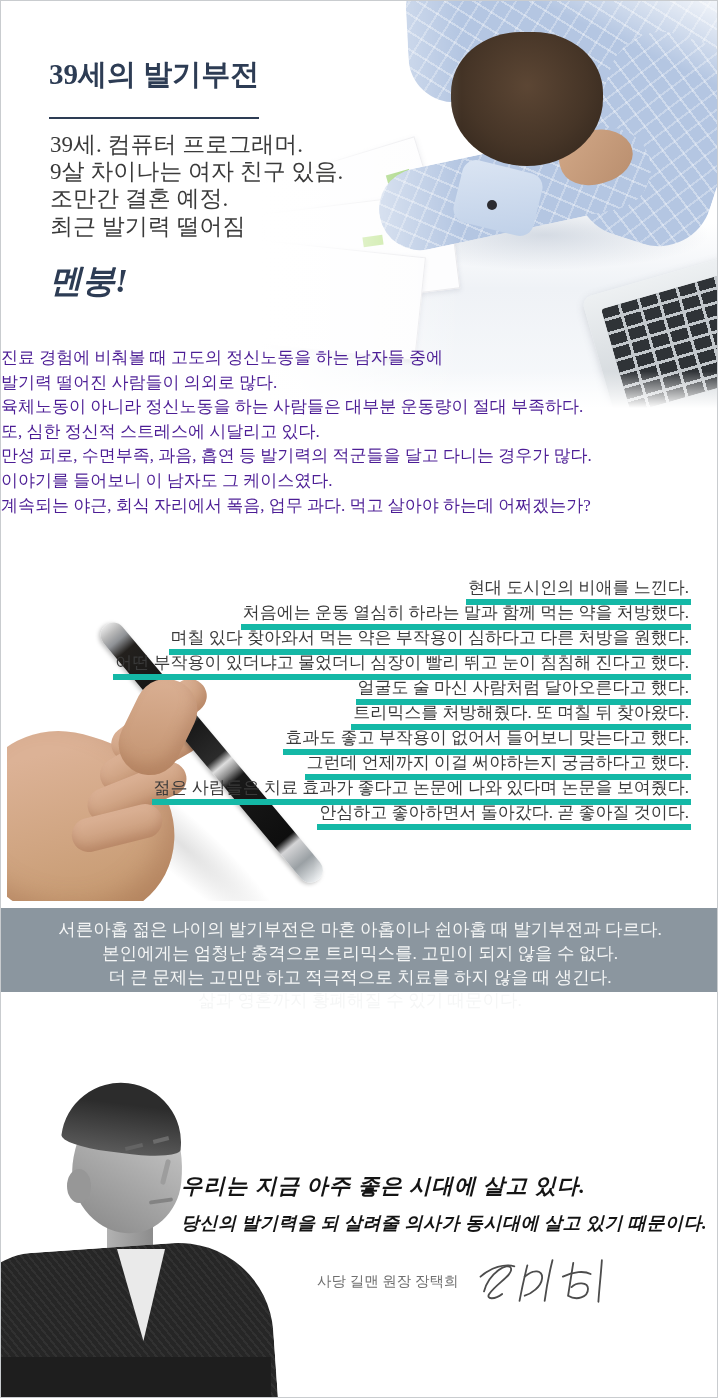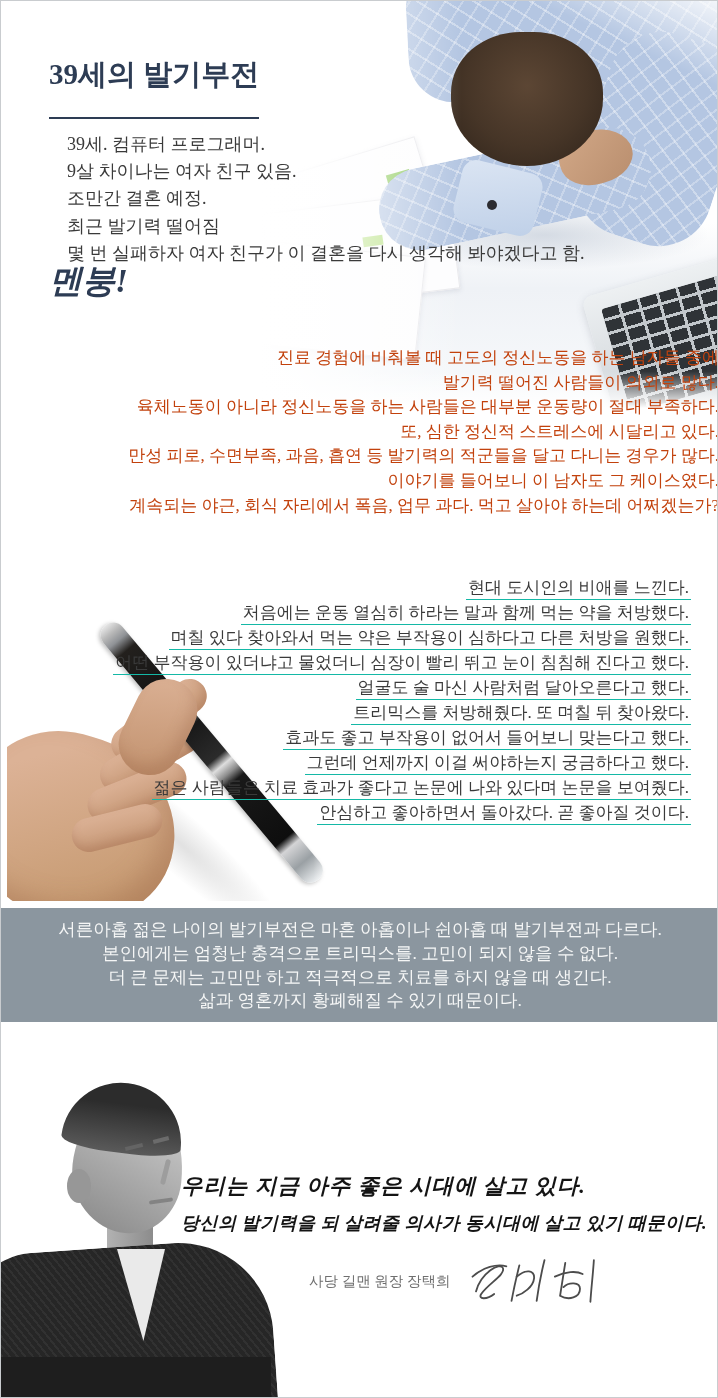--- a/index.html
+++ b/index.html
@@ -42,25 +42,25 @@
     background-image:repeating-linear-gradient(90deg,transparent 0 17px,#c3c8cc 17px 20px),
                      repeating-linear-gradient(0deg,transparent 0 11px,#c3c8cc 11px 14px);}
   .hero .fade{position:absolute;inset:0;
     background:linear-gradient(90deg,#fff 0%,rgba(255,255,255,.92) 9%,rgba(255,255,255,0) 44%),
                linear-gradient(0deg,#fff 0%,rgba(255,255,255,0) 9%),
                linear-gradient(205deg,rgba(255,255,255,.85) 0%,rgba(255,255,255,0) 14%);}
   
   .title{position:absolute;left:48px;top:54px;z-index:4;margin:0;
     font-size:29px;font-weight:bold;letter-spacing:0px;
     border-bottom:2px solid currentColor;padding-bottom:22px;}
-  .intro{position:absolute;left:66px;top:130px;z-index:4;font-size:18px;line-height:27.2px;white-space:nowrap;font-family:Liberation Serif, serif;}
+  .intro{position:absolute;left:49px;top:130px;z-index:4;font-size:23px;line-height:27.2px;white-space:nowrap;font-family:Liberation Serif, serif;}
   .shock{position:absolute;left:48px;top:258px;z-index:4;font-size:33px;font-weight:bold;font-style:italic;}
   
-  .assessment{position:absolute;left:0;top:345px;width:718px;text-align:right;z-index:4;
-    font-size:17px;line-height:24.6px;color:#c2410c;}
+  .assessment{position:absolute;left:0;top:345px;width:718px;text-align:left;z-index:4;
+    font-size:17px;line-height:24.6px;color:#4c1d95;}
   
   .penphoto{position:absolute;left:6px;top:586px;width:348px;height:314px;overflow:hidden;z-index:1;}
   .penphoto .pshadow{position:absolute;left:40px;top:230px;width:270px;height:56px;border-radius:50%;
     transform:rotate(42deg);background:radial-gradient(closest-side,rgba(90,90,90,.18),rgba(90,90,90,0));}
   .finger{position:absolute;height:34px;border-radius:17px;background:linear-gradient(180deg,#dcb296,#c69876);
     box-shadow:inset 0 -6px 10px rgba(150,95,65,.28);z-index:1;}
   .penphoto .palm{position:absolute;left:-36px;top:148px;width:205px;height:185px;border-radius:45% 55% 50% 50%;
     transform:rotate(15deg);background:linear-gradient(150deg,#dcb296 20%,#c5996f 85%);
     box-shadow:inset -14px -12px 26px rgba(150,95,65,.35);z-index:1;}
   .penphoto .f1{left:96px;top:116px;width:112px;transform:rotate(-38deg);}
@@ -73,23 +73,23 @@
     box-shadow:0 2px 4px rgba(0,0,0,.25);}
   .penphoto .thumb{position:absolute;left:120px;top:90px;width:62px;height:100px;border-radius:31px;
     transform:rotate(26deg);background:linear-gradient(160deg,#dcb296,#c0906c);
     box-shadow:inset -8px -8px 14px rgba(150,95,65,.3);z-index:3;}
   .penphoto .pfade{position:absolute;inset:0;z-index:4;
     background:linear-gradient(270deg,#fff 0%,rgba(255,255,255,0) 12%),
                linear-gradient(180deg,#fff 0%,rgba(255,255,255,0) 8%);}
   
   .consult{position:absolute;right:26px;top:576px;z-index:5;text-align:right;font-size:17px;white-space:nowrap;}
   .consult .cline{height:25px;line-height:22px;}
-  .consult .cline span{border-bottom:1px solid #14b8a6;padding:0 2px 2px 2px;}
-  
-  .band{position:absolute;left:0;top:907px;width:718px;height:114px;z-index:6;
+  .consult .cline span{border-bottom:6px solid #14b8a6;padding:0 2px 2px 2px;}
+  
+  .band{position:absolute;left:0;top:907px;width:718px;height:84px;z-index:6;
     text-align:center;color:#f5f6f6;font-size:17.5px;line-height:23.8px;}
   .band .inner{padding-top:10px;}
   
   .docphoto{position:absolute;left:0;top:1080px;width:332px;height:318px;overflow:hidden;z-index:1;}
   .docphoto .head{position:absolute;left:72px;top:12px;width:110px;height:140px;transform:rotate(6deg);
     border-radius:52% 48% 46% 54% / 55% 60% 40% 45%;
     background:linear-gradient(205deg,#d6d6d6 0%,#aaaaaa 55%,#878787 100%);}
   .docphoto .hair{position:absolute;left:63px;top:2px;width:120px;height:70px;transform:rotate(7deg);
     border-radius:50% 50% 40% 40% / 85% 85% 15% 15%;
     background:linear-gradient(180deg,#2c2c2c 30%,#5a5a5a 100%);}
@@ -102,21 +102,21 @@
   .docphoto .shirt-v{position:absolute;left:116px;top:168px;width:48px;height:92px;background:#eaeaea;
     clip-path:polygon(0 0,100% 0,55% 100%);z-index:3;}
   .docphoto .suit{position:absolute;left:-34px;top:166px;width:306px;height:170px;transform:rotate(-4deg);
     border-radius:70px 95px 0 0;background-color:#262626;
     background-image:repeating-linear-gradient(55deg,rgba(255,255,255,.05) 0 2px,transparent 2px 6px);z-index:2;}
   .docphoto .suit2{position:absolute;left:-20px;top:276px;width:290px;height:70px;background:#1e1e1e;z-index:2;}
   
   .closing{position:absolute;left:180px;top:1170px;width:530px;z-index:5;color:#141414;font-style:italic;}
   .closing .c1{font-size:21.5px;font-weight:bold;letter-spacing:1px;}
   .closing .c2{font-size:18px;font-weight:bold;margin-top:11px;letter-spacing:.5px;}
-  .sigrow{position:absolute;left:308px;top:1254px;height:52px;display:flex;align-items:center;z-index:5;text-align:center;}
+  .sigrow{position:absolute;left:316px;top:1254px;height:52px;display:flex;align-items:center;z-index:5;text-align:center;}
   .sigrow .caption{font-size:14.5px;color:#6f6f6f;margin-right:16px;white-space:nowrap;}
   .sigrow svg{display:block;}
   .sigrow path{fill:none;stroke:#4c4c4c;stroke-width:2.1;stroke-linecap:round;}
 </style>
 </head>
 <body>
 
 <div class="page">
 
   <div class="hero">
@@ -140,21 +140,20 @@
     <div class="fade"></div>
   </div>
 
   <h1 class="title" style="color: rgb(45, 60, 84);">39세의 발기부전</h1>
 
   <div class="intro">
     <div>39세. 컴퓨터 프로그래머.</div>
     <div>9살 차이나는 여자 친구 있음.</div>
     <div>조만간 결혼 예정.</div>
     <div>최근 발기력 떨어짐</div>
-    <div>몇 번 실패하자 여자 친구가 이 결혼을 다시 생각해 봐야겠다고 함.</div>
   </div>
   <div class="shock" style="color: rgb(45, 60, 84); text-align: right;">멘붕!</div>
 
   <div class="assessment">
     <div>진료 경험에 비춰볼 때 고도의 정신노동을 하는 남자들 중에</div>
     <div>발기력 떨어진 사람들이 의외로 많다.</div>
     <div>육체노동이 아니라 정신노동을 하는 사람들은 대부분 운동량이 절대 부족하다.</div>
     <div>또, 심한 정신적 스트레스에 시달리고 있다.</div>
     <div>만성 피로, 수면부족, 과음, 흡연 등 발기력의 적군들을 달고 다니는 경우가 많다.</div>
     <div>이야기를 들어보니 이 남자도 그 케이스였다.</div>

